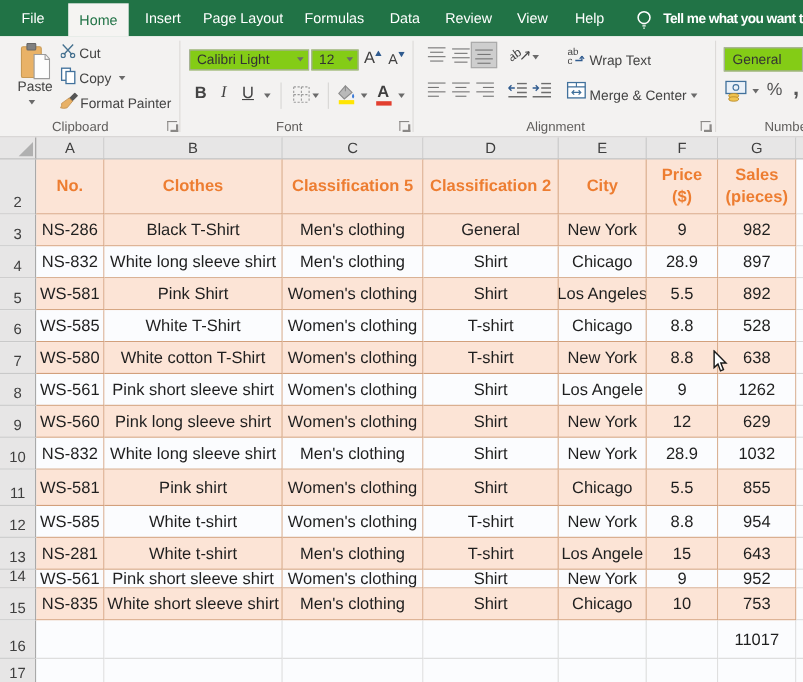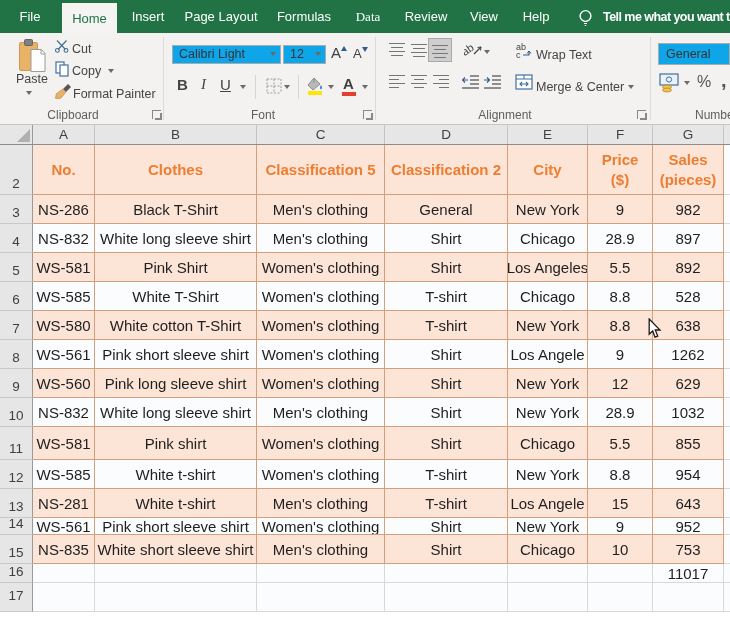--- a/index.html
+++ b/index.html
@@ -14,21 +14,21 @@
 #tellme { position:absolute; left:603px; top:0; height:33px; line-height:34px; color:#fff; font-size:12.5px; font-weight:bold; letter-spacing:-0.55px; white-space:nowrap; }
 
 
 #ribbon { position:absolute; left:0; top:33px; width:730px; height:92px; background:#f3f2f1; border-bottom:1px solid #c8c6c4; }
 .gdiv { position:absolute; top:4px; width:1px; height:83px; background:#dcdad8; }
 .glabel { position:absolute; top:75px; width:120px; text-align:center; color:#605e5c; font-size:12px; }
 .launcher { position:absolute; top:77px; width:9px; height:9px; border-top:1px solid #8a8886; border-left:1px solid #8a8886; }
 .launcher:after { content:""; position:absolute; right:-1px; bottom:-1px; width:5px; height:5px; border-right:2px solid #8a8886; border-bottom:2px solid #8a8886; }
 .rtext { position:absolute; color:#444; font-size:12.5px; white-space:nowrap; }
 .caret { position:absolute; width:0; height:0; border-left:3px solid transparent; border-right:3px solid transparent; border-top:4px solid #6a6a6a; }
-.combo { position:absolute; background:#0ea5e9; border:1px solid #ababab; font-size:12.5px; color:#333; }
+.combo { position:absolute; background:#84cc16; border:1px solid #ababab; font-size:12.5px; color:#333; }
 .alicon { position:absolute; width:16px; height:14px; }
 .alicon i { position:absolute; height:1px; background:#767676; display:block; }
 
 
 #grid { position:absolute; left:0; top:125px; width:730px; }
 .grow { display:flex; width:730px; }
 .c { flex:none; overflow:hidden; white-space:nowrap; font-size:15px; color:#1f1f1f; display:flex; align-items:center; justify-content:center; }
 .rh { flex:none; width:33px; background:#e7e6e6; border-right:1px solid #9a9a9a; border-bottom:1px solid #c9c9c9; color:#3f3f3f; font-size:13.5px; display:flex; align-items:flex-end; justify-content:center; padding-bottom:3px; }
 .ch { background:#e7e6e6; border-right:1px solid #c3c3c3; color:#3f3f3f; font-size:13.5px; display:flex; align-items:center; justify-content:center; }
 .tc { border-right:1px solid #d2a07c; border-bottom:1px solid #d2a07c; }
@@ -39,21 +39,21 @@
 .wA{width:62px}.wB{width:162px}.wC{width:128px}.wD{width:123px}.wE{width:80px}.wF{width:65px}.wG{width:71px}.wH{width:6px;border-right:none}
 </style>
 </head>
 <body>
 
 <div id="tabbar">
   <div class="tab" style="left:8px; width:44px;">File</div>
   <div class="tab" style="left:126px; width:44px;">Insert</div>
   <div class="tab" style="left:184px; width:74px;">Page Layout</div>
   <div class="tab" style="left:272px; width:64px;">Formulas</div>
-  <div class="tab" style="left:350px; width:36px;font-family:Liberation Serif, serif;">Data</div>
+  <div class="tab" style="left:350px; width:36px;">Data</div>
   <div class="tab" style="left:400px; width:52px;">Review</div>
   <div class="tab" style="left:466px; width:36px;">View</div>
   <div class="tab" style="left:518px; width:36px;">Help</div>
   <svg style="position:absolute;left:577px;top:8px;" width="18" height="20" viewBox="0 0 18 20">
     <circle cx="8.5" cy="8" r="5.4" fill="none" stroke="#fff" stroke-width="1.4"></circle>
     <path d="M6.7 13.5 L10.3 13.5 M7 15.5 L10 15.5 M7.8 17.5 L9.2 17.5" stroke="#fff" stroke-width="1.2"></path>
   </svg>
   <div id="tellme">Tell me what you want t</div>
 </div>
 <div id="hometab">
@@ -395,21 +395,21 @@
       <div class="rh">15</div>
       <div class="c tc peach wA">NS-835</div>
       <div class="c tc peach wB">White short sleeve shirt</div>
       <div class="c tc peach wC">Men's clothing</div>
       <div class="c tc peach wD">Shirt</div>
       <div class="c tc peach wE">Chicago</div>
       <div class="c tc peach wF">10</div>
       <div class="c tc peach wG">753</div>
       <div class="c gc white wH"></div>
     </div>
-    <div class="grow" style="height:19px;">
+    <div class="grow" style="height:35px;">
       <div class="rh">16</div>
       <div class="c gc white wA"></div>
       <div class="c gc white wB"></div>
       <div class="c gc white wC"></div>
       <div class="c gc white wD"></div>
       <div class="c gc white wE"></div>
       <div class="c gc white wF"></div>
       <div class="c gc white wG">11017</div>
       <div class="c gc white wH"></div>
     </div>

